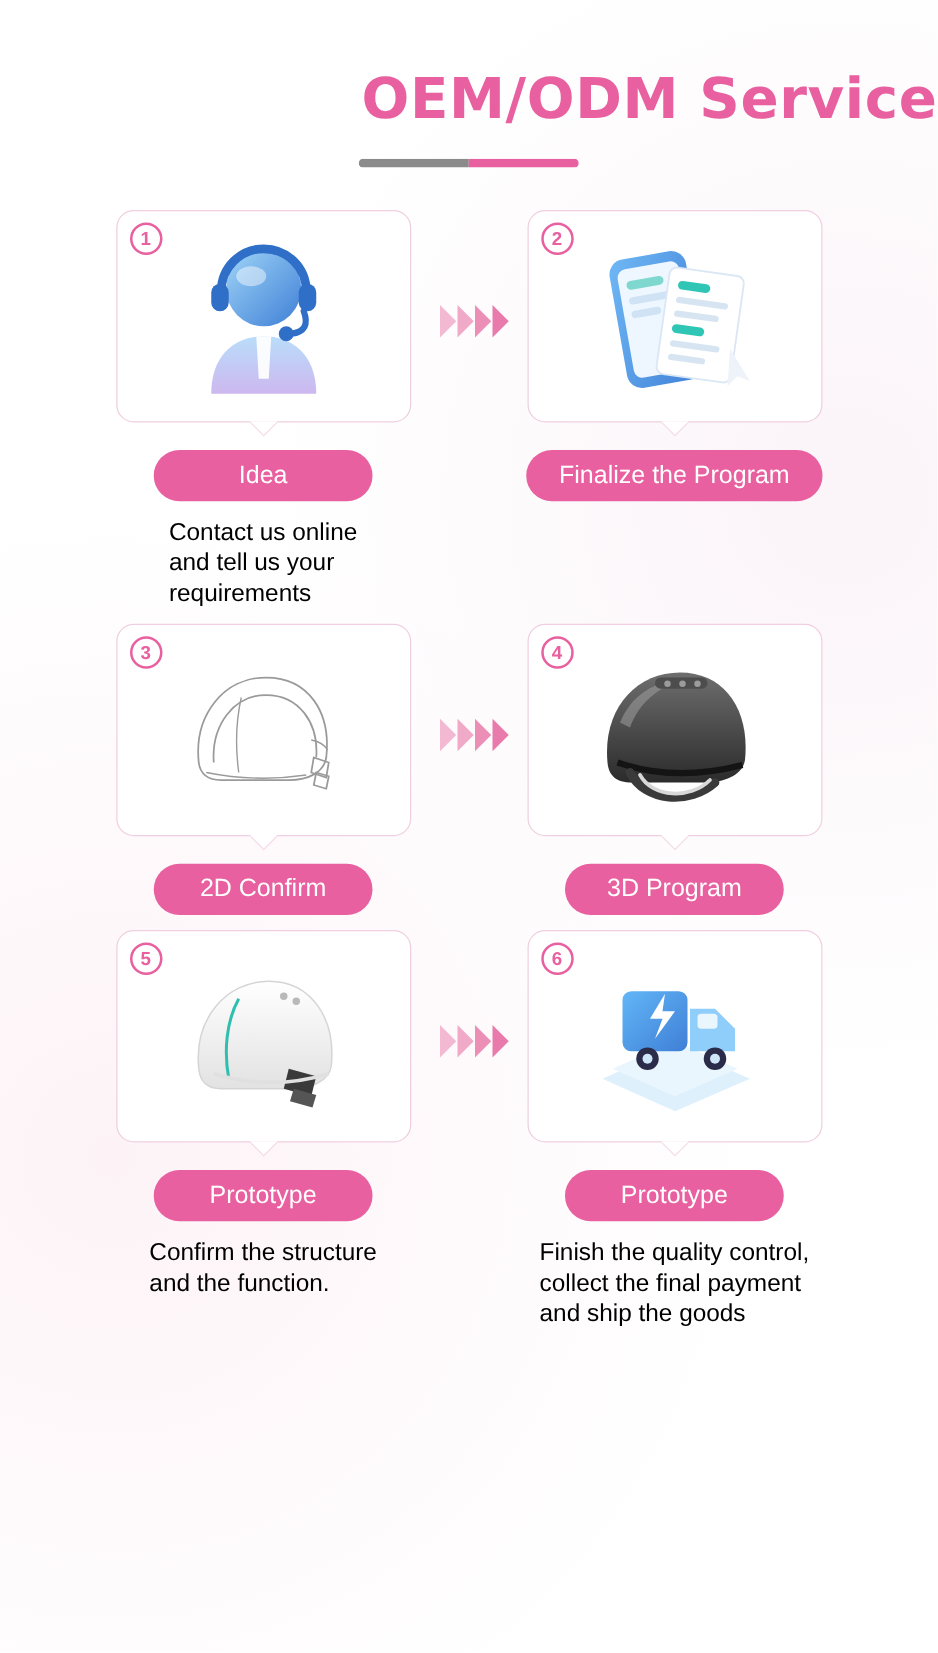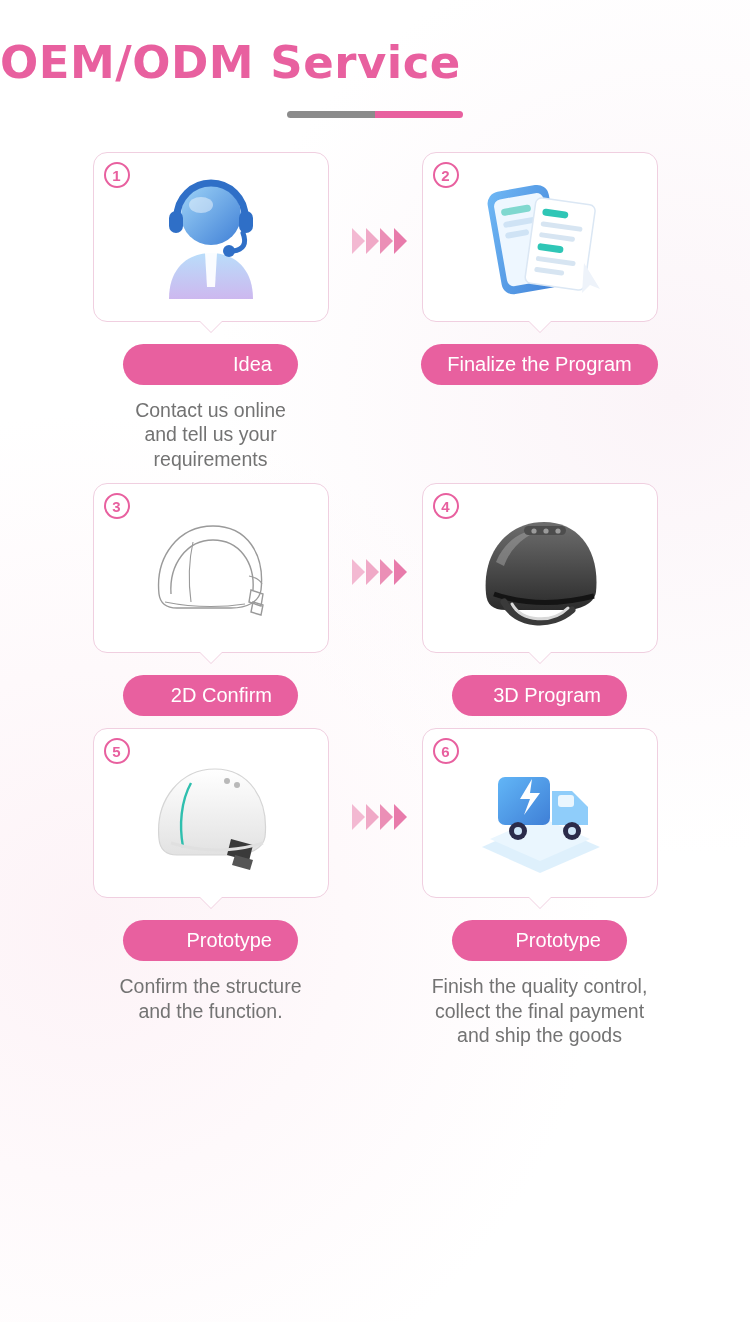--- a/index.html
+++ b/index.html
@@ -13,22 +13,22 @@
     position: relative;
     overflow: hidden;
     background:
       radial-gradient(circle at 12% 70%, #fdf3f7 0%, rgba(253,243,247,0) 45%),
       radial-gradient(circle at 90% 30%, #fbf4f8 0%, rgba(251,244,248,0) 40%),
       #ffffff;
   }
 
   
   .header {
-    padding-top: 36px;
-    text-align: left;
+    padding-top: 52px;
+    text-align: right;
   }
   .title {
     font-size: 45px;
     font-weight: bold;
     color: #e8609f;
     letter-spacing: 0.5px;
     font-family: "DejaVu Sans", sans-serif;
   }
   .divider {
     margin: 22px auto 0;
@@ -100,28 +100,28 @@
 
   
   .pill {
     margin-top: 22px;
     min-width: 175px;
     padding: 9px 26px;
     background: #e8609f;
     border-radius: 999px;
     color: #ffffff;
     font-size: 20px;
-    text-align: right;
+    text-align: center;
     white-space: nowrap;
   }
 
   .desc {
     margin-top: 13px;
-    text-align: center;
-    color: #737373;
+    text-align: left;
+    color: #000000;
     font-size: 19.5px;
     line-height: 1.25;
     max-width: 300px;
     white-space: pre-line;
   }
 
   
   .arrows {
     position: absolute;
     top: 76px;

